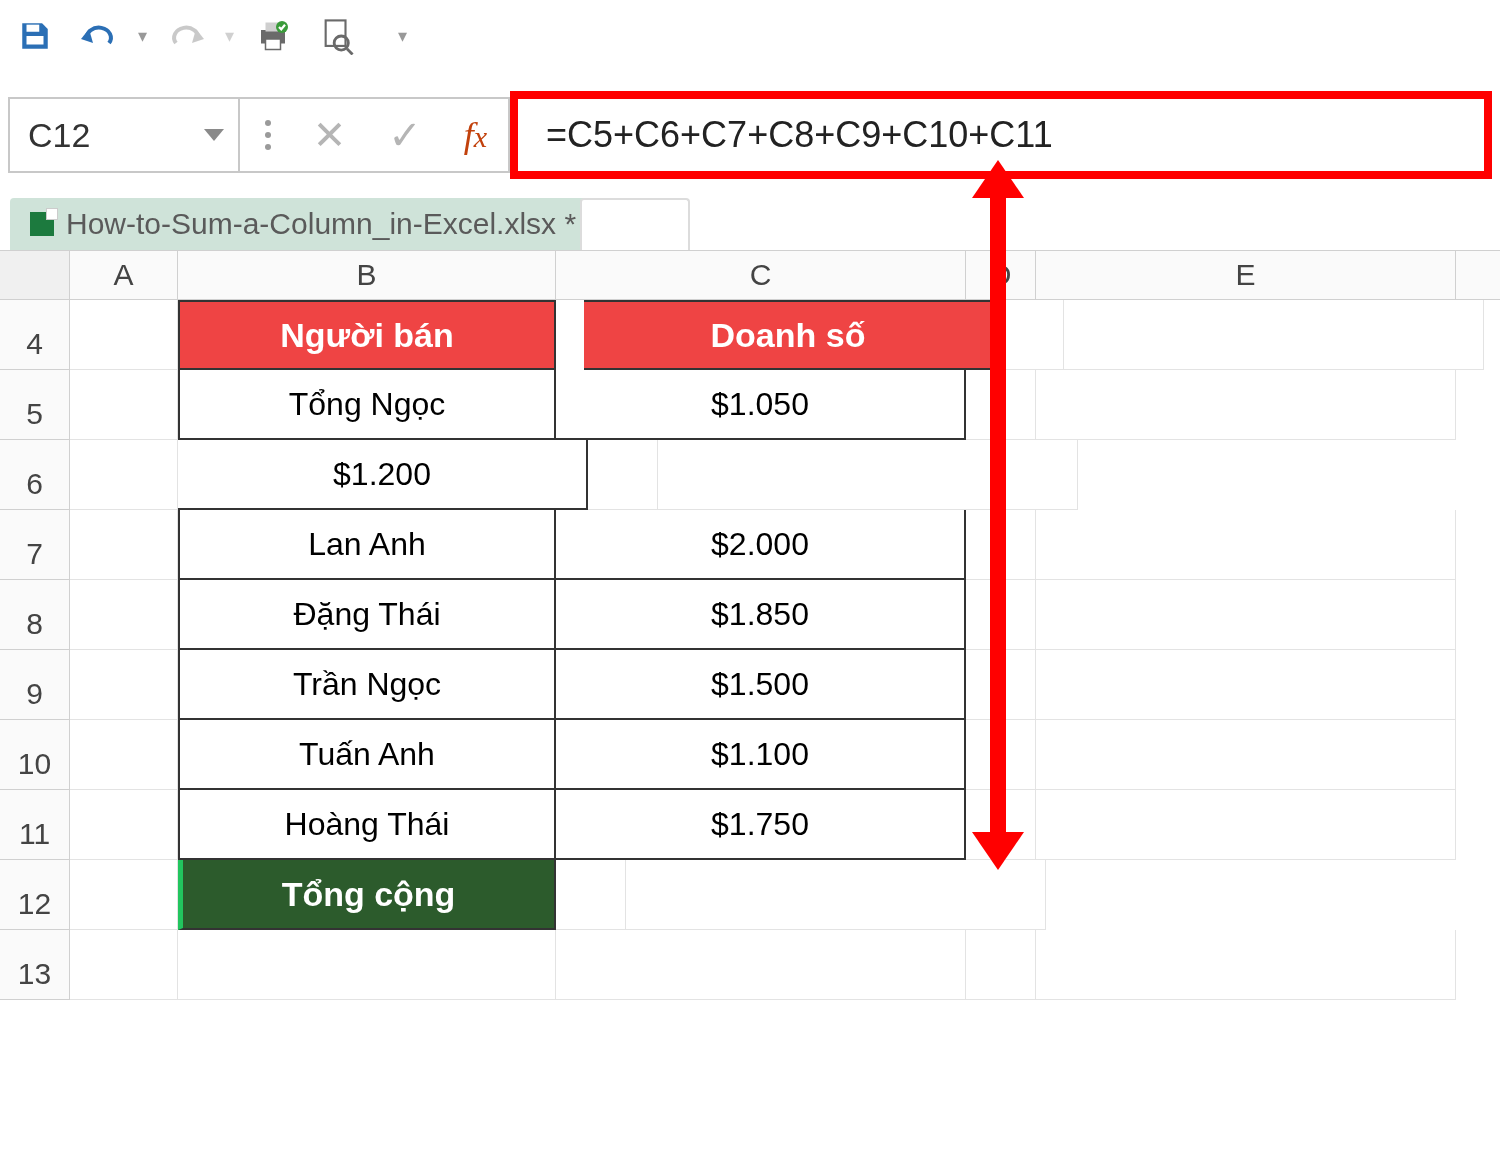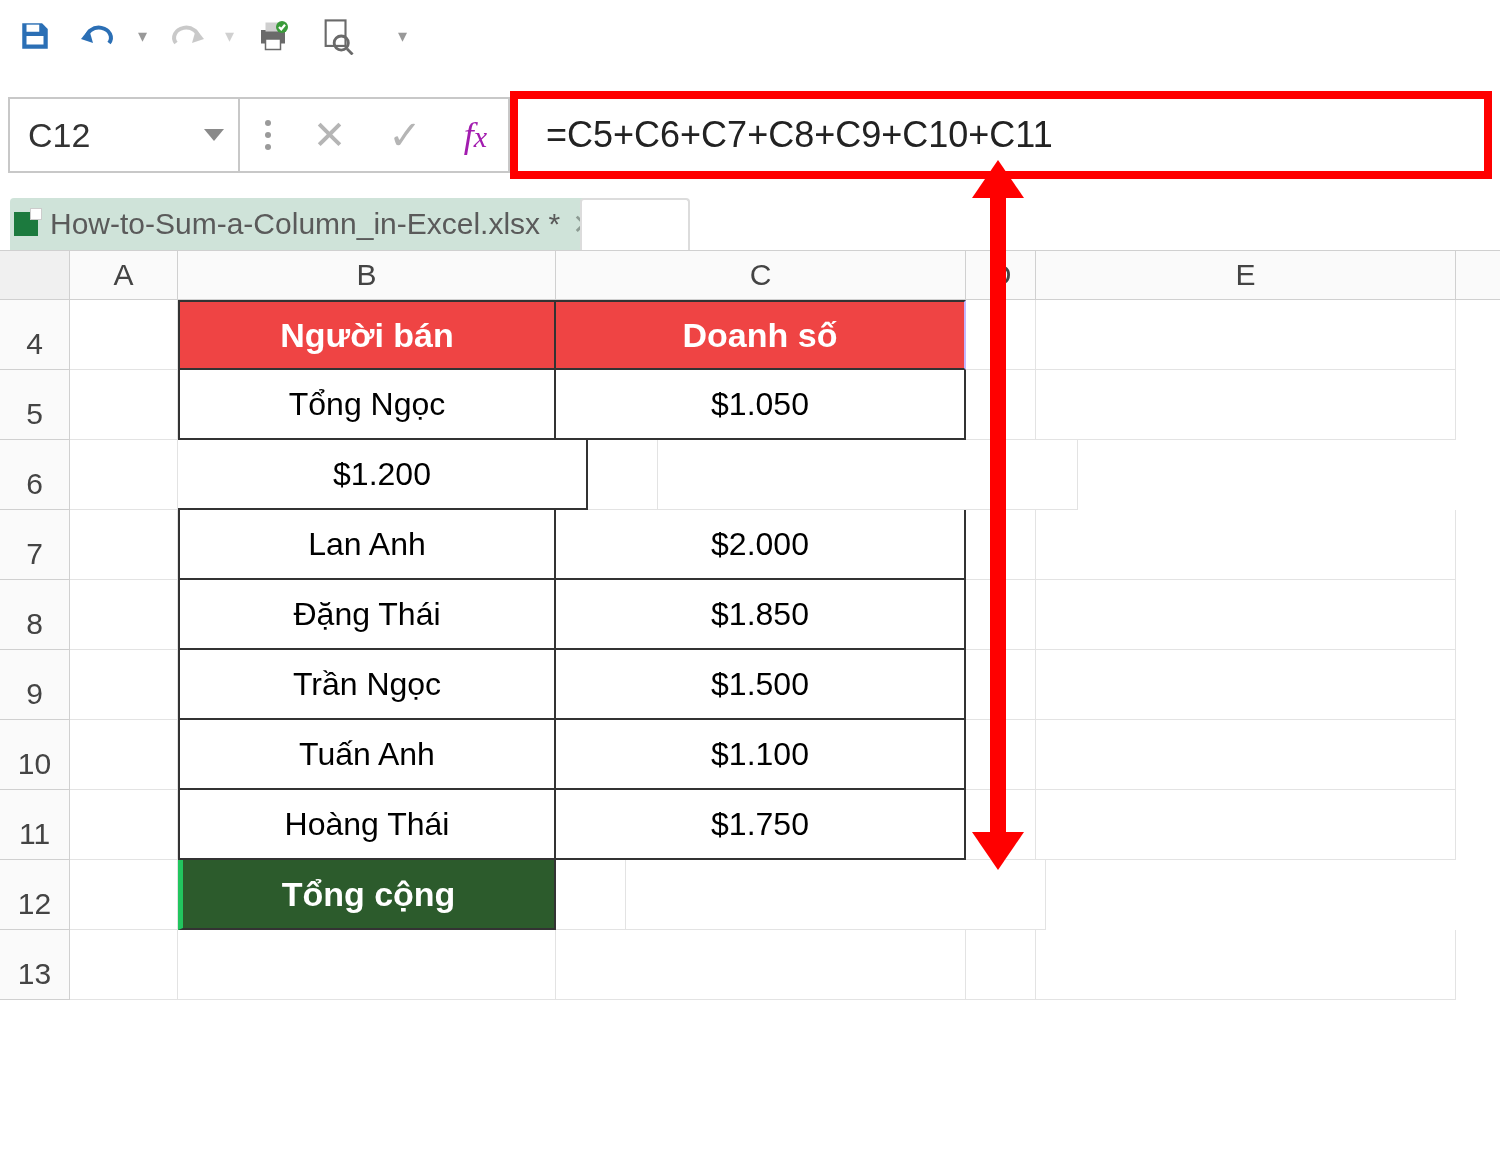--- a/index.html
+++ b/index.html
@@ -43,42 +43,42 @@
   .fb-ctrl {
     width: 270px; height: 76px;
     border: 2px solid #c8c8c8; border-left: none;
     display: flex; align-items: center; justify-content: space-around;
     background: #fff;
     position: relative;
   }
   .fb-dots { display: flex; flex-direction: column; gap: 6px; margin-left: 4px; }
   .fb-dots span { width: 6px; height: 6px; background: #9a9a9a; border-radius: 50%; }
   .fb-x, .fb-chk { color: #b5b5b5; font-size: 40px; }
-  .fb-fx { font-style: italic; font-size: 36px; color: #a21caf; font-family: 'Times New Roman', serif; }
+  .fb-fx { font-style: italic; font-size: 36px; color: #c2410c; font-family: 'Times New Roman', serif; }
 
   .formula-wrap {
     flex: 1;
     height: 88px;
     display: flex; align-items: center;
     border: 8px solid #ff0000;
     background: #fff;
     margin-left: 0;
     padding-left: 28px;
   }
   .formula-text { font-size: 36px; color: #222; }
 
   
   .wb-tab {
     position: absolute;
     left: 10px; top: 198px;
     height: 52px;
     background: #cfe3d9;
     border-radius: 4px 4px 0 0;
     display: flex; align-items: center;
-    padding: 0 4px;
+    padding: 0 20px;
     gap: 12px;
   }
   .wb-tab .xl-icon { width: 24px; height: 24px; background: #1c7a3e; position: relative; }
   .wb-tab .xl-icon::after { content: ""; position: absolute; right: -4px; top: -4px; width: 10px; height: 10px; background: #fff; border: 1px solid #ccc; }
   .wb-tab .name { font-size: 30px; color: #5a5a5a; }
   .wb-tab .close { color: #8c9b93; font-size: 28px; }
   .wb-tab-blank {
     position: absolute;
     left: 580px; top: 198px;
     width: 110px; height: 52px;
@@ -115,21 +115,21 @@
   .cell { border-right: 1px solid #e3e3e3; border-bottom: 1px solid #e3e3e3; display: flex; align-items: center; justify-content: center; font-size: 32px; background: #fff; }
   .cell.blank { font-size: 0; }
 
   
   .hdr-row .b-col, .hdr-row .c-col { background: #ef4444; color: #fff; font-weight: bold; font-size: 34px; border-bottom: 2px solid #333; }
   .b-col { width: 378px; }
   .c-col { width: 410px; }
   .data .b-col, .data .c-col { border-right: 2px solid #333; border-bottom: 2px solid #333; }
   .data .b-col { border-left: 2px solid #333; }
   .hdr-row .b-col { border-left: 2px solid #333; border-top: 2px solid #333; border-right: 2px solid #333; }
-  .hdr-row .c-col { border-top: 2px solid #333; border-right: 2px solid #c4b5fd; }
+  .hdr-row .c-col { border-top: 2px solid #333; border-right: 2px solid #f97316; margin-left: 28px; }
   .tot-row .b-col { background: #2c5b2c; color: #fff; font-weight: bold; font-size: 34px; border-left: 5px solid #22c55e; border-right: 2px solid #333; border-bottom: 2px solid #333; }
   .tot-row .c-col { background: #d0dcee; font-weight: bold; font-size: 36px; position: relative; border: none; }
   .tot-row .c-col .redbox { position: absolute; inset: -8px; border: 10px solid #ff0000; pointer-events: none; }
 
   
   .arrow {
     position: absolute;
     left: 990px; top: 190px;
     width: 16px; height: 650px;
     background: #ff0000;

